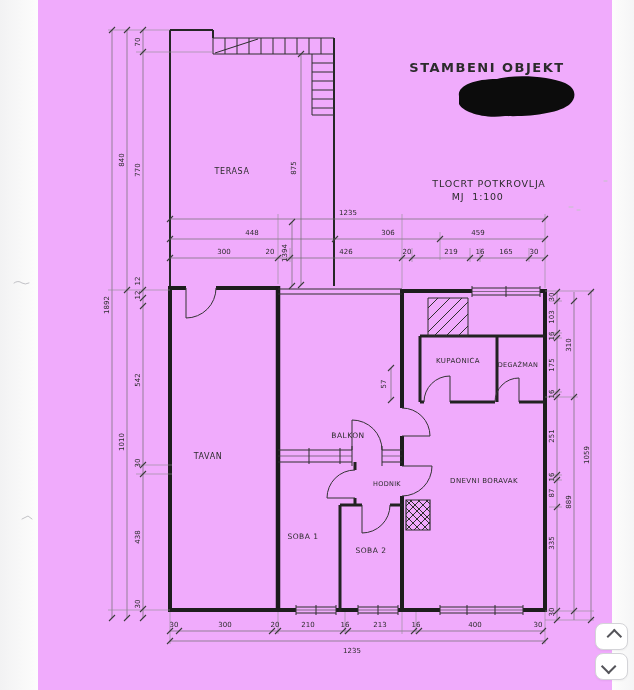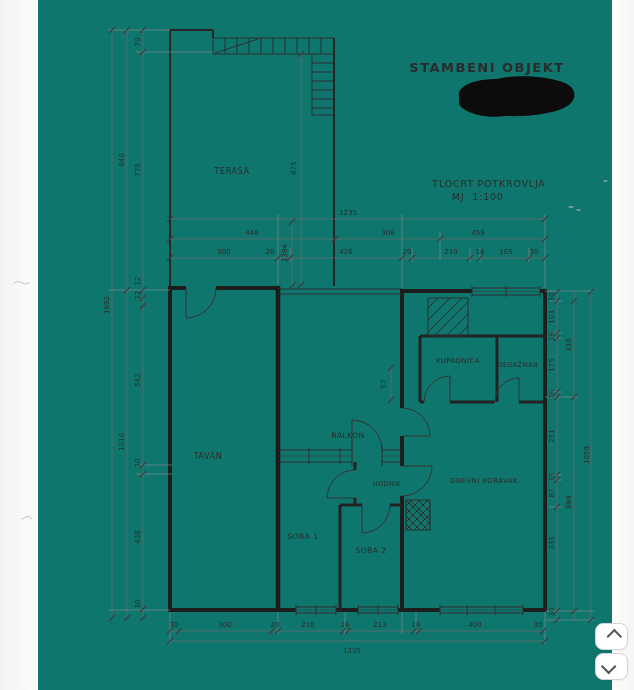--- a/index.html
+++ b/index.html
@@ -1,16 +1,16 @@
 <!DOCTYPE html>
 <html><head>
 <meta charset="utf-8">
 <style>
   html,body{margin:0;padding:0;background:#ffffff;}
-  .page{position:relative;width:634px;height:690px;background:#0f766e;overflow:hidden;
+  .page{position:relative;width:634px;height:690px;background:#f0abfc;overflow:hidden;
         font-family:"DejaVu Sans",sans-serif;}
   .edge{position:absolute;top:0;height:100%;pointer-events:none;}
   .edge.left{left:0;width:38px;background:linear-gradient(to right,#f2f2f3,#fdfdfc);}
   .edge.right{right:0;width:22px;background:linear-gradient(to left,#f5f5f6,#fdfdfc);}
   svg{position:absolute;left:0;top:0;}
   svg text{fill:#2b2b2b;text-anchor:middle;font-family:"DejaVu Sans",sans-serif;}
   .d{font-size:7px;}
   .rm{font-size:7.5px;letter-spacing:.5px;}
   .rm2{font-size:7px;letter-spacing:.4px;}
   .rl{font-size:8px;letter-spacing:.6px;}

